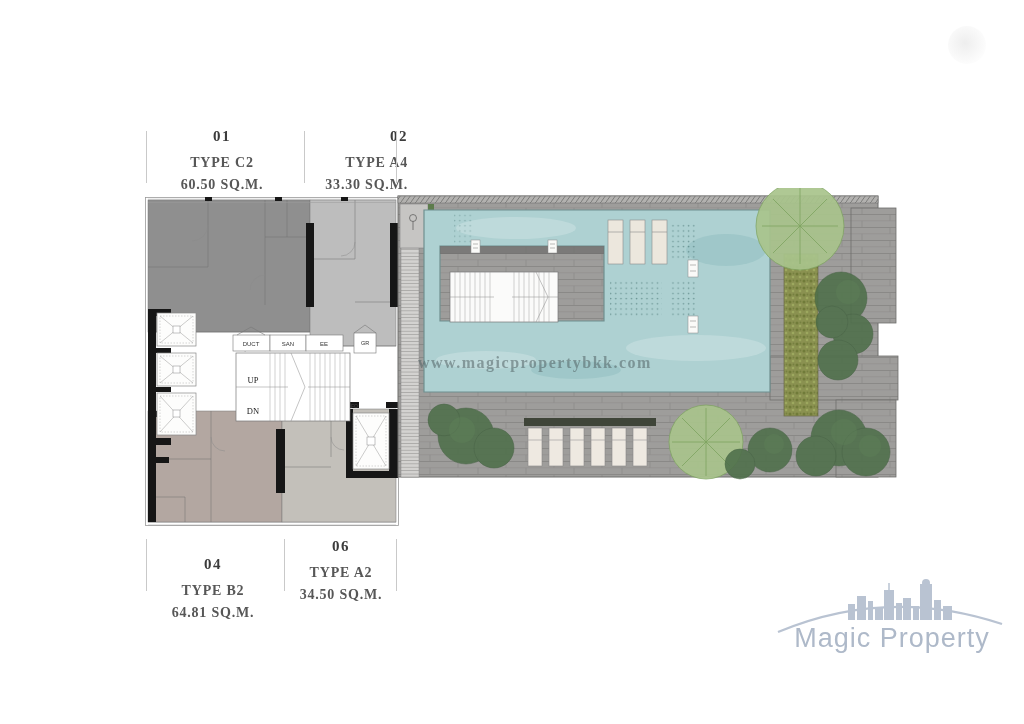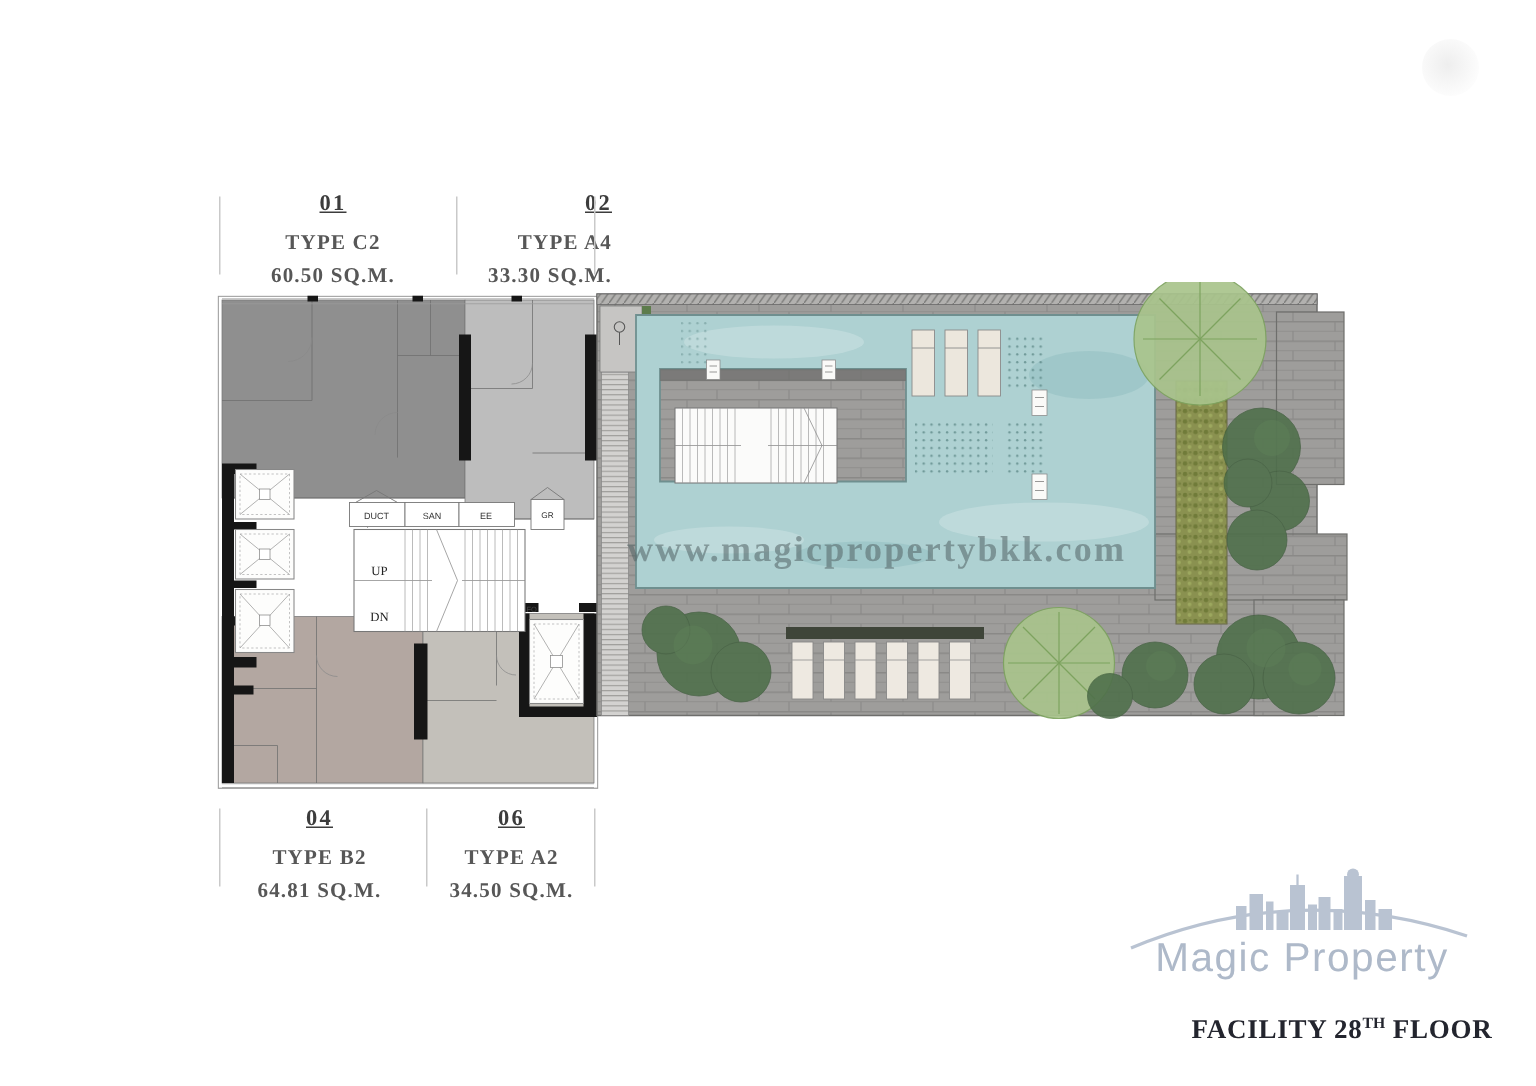--- a/index.html
+++ b/index.html
@@ -1,27 +1,27 @@
 <!DOCTYPE html>
 <html><head>
 <meta charset="utf-8">
 <style>
   html,body{margin:0;padding:0;background:#fff;}
   .canvas{position:relative;width:1024px;height:724px;background:#ffffff;overflow:hidden;
           font-family:"Liberation Serif",serif;}
   .unit-label{position:absolute;width:120px;text-align:center;color:#4a4a4a;}
-  .unit-num{font-size:15px;font-weight:bold;letter-spacing:1.5px;color:#3c3c3c;margin-bottom:7px;text-decoration:underline;}
+  .unit-num{font-size:15px;font-weight:bold;letter-spacing:1.5px;color:#3c3c3c;margin-bottom:7px;}
   .unit-type,.unit-area{font-size:14px;letter-spacing:.8px;color:#575757;line-height:1.55;font-weight:bold;}
   .divider{position:absolute;width:1px;height:52px;background:#c9c9c9;}
   .plan-svg{position:absolute;}
   .pool-watermark{position:absolute;left:418px;top:354px;width:326px;text-align:left;
-      font-size:24px;letter-spacing:1.5px;color:rgba(82,99,101,.55);font-weight:bold;}
+      font-size:16px;letter-spacing:1.5px;color:rgba(82,99,101,.55);font-weight:bold;}
   .corner-watermark{position:absolute;left:948px;top:26px;width:38px;height:38px;border-radius:50%;
       background:radial-gradient(circle at 45% 45%, rgba(160,160,160,.18), rgba(200,200,200,.05) 70%);}
-  .logo-wrap{position:absolute;left:746px;top:570px;width:244px;height:84px;text-align:center;}
+  .logo-wrap{position:absolute;left:770px;top:570px;width:244px;height:84px;text-align:center;}
   .caption{position:absolute;left:690px;top:676px;width:305px;text-align:right;
       font-size:18px;font-weight:bold;letter-spacing:.5px;color:#23252e;}
   .caption sup{font-size:10.5px;letter-spacing:0;}
   text{font-family:"Liberation Sans",sans-serif;}
   .serif-text{font-family:"Liberation Serif",serif;}
 </style>
 </head>
 <body>
 
 <div class="canvas">
@@ -35,21 +35,21 @@
   </div>
   <div class="unit-label" style="left:288px;top:128px;text-align:right;">
     <div class="unit-num">02</div>
     <div class="unit-type">TYPE A4</div>
     <div class="unit-area">33.30 SQ.M.</div>
   </div>
   <span class="divider" style="left:146px;top:131px;"></span>
   <span class="divider" style="left:304px;top:131px;"></span>
   <span class="divider" style="left:396px;top:131px;"></span>
 
-  <div class="unit-label" style="left:153px;top:538px;">
+  <div class="unit-label" style="left:153px;top:556px;">
     <div class="unit-num">04</div>
     <div class="unit-type">TYPE B2</div>
     <div class="unit-area">64.81 SQ.M.</div>
   </div>
   <div class="unit-label" style="left:281px;top:538px;">
     <div class="unit-num">06</div>
     <div class="unit-type">TYPE A2</div>
     <div class="unit-area">34.50 SQ.M.</div>
   </div>
   <span class="divider" style="left:146px;top:539px;"></span>
@@ -409,17 +409,14 @@
         <rect x="150" y="14" width="12" height="36"></rect>
           <circle cx="156" cy="13" r="4"></circle>
         <rect x="164" y="30" width="7" height="20"></rect>
           <rect x="173" y="36" width="9" height="14"></rect>
         <line x1="119" y1="20" x2="119" y2="13" stroke="#b9c3d2" stroke-width="1.5"></line>
       </g>
       <text x="122" y="77" text-anchor="middle" font-size="27" fill="#aeb9c9" letter-spacing="1" font-family="Liberation Sans, sans-serif">Magic Property</text>
     </svg>
   </div>
 
-  <div class="caption">
-    <span>FACILITY 28</span><sup>TH</sup><span> FLOOR</span>
-  </div>
 
 </div>
 
 </body></html>

